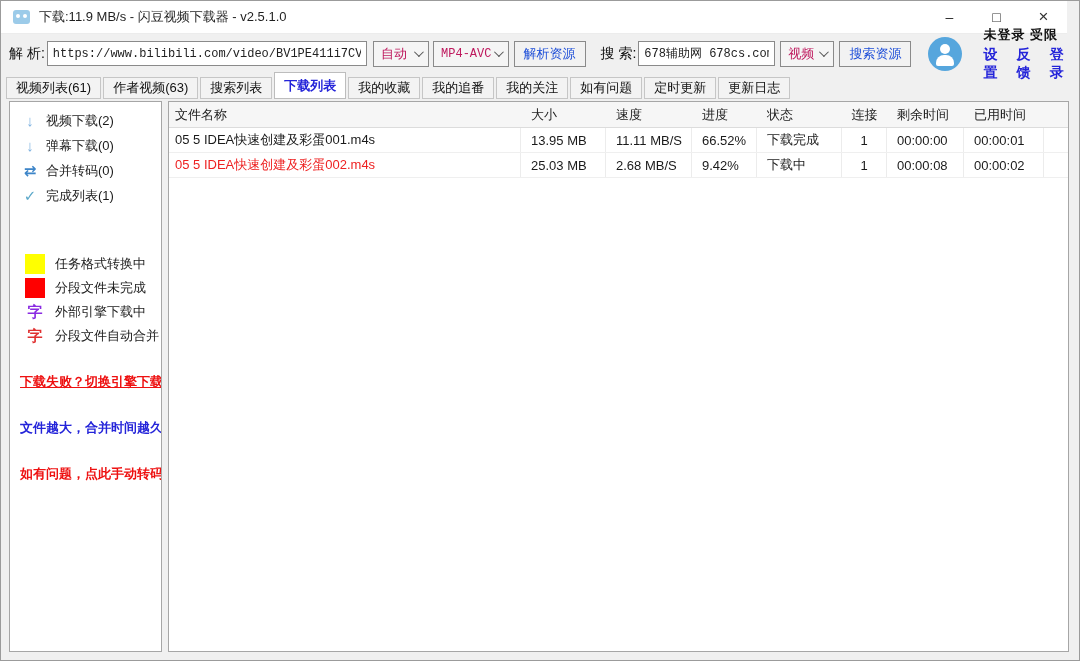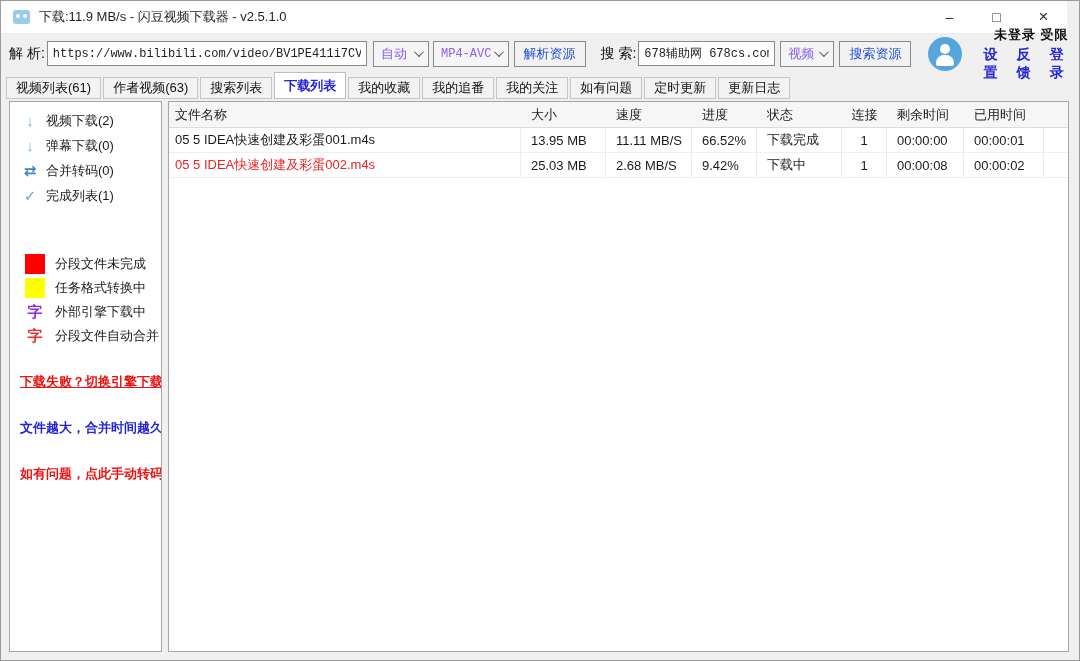--- a/index.html
+++ b/index.html
@@ -22,34 +22,34 @@
   .win-btn.close { font-size:17px; }
   
   .toolbar { position:absolute; top:34px; left:0; right:0; height:37px; background:#f0f0f0;
              display:flex; align-items:center; padding-left:8px; }
   .tb-label { font-size:14px; color:#111; white-space:nowrap; }
   .tb-input { height:25px; border:1px solid #8a8a8a; background:#fff; padding:0 5px;
               font-family:"Liberation Mono","DejaVu Sans Mono",monospace; font-size:12px; color:#222; }
   .url-input { width:328px; margin-left:2px; }
   .search-input { width:137px; margin-left:2px; }
   .tb-select { height:26px; border:1px solid #8a8a8a; background:#f5f5f5; display:flex;
-               align-items:center; justify-content:space-between; padding:0 7px; font-size:13px; color:#8b5cf6; }
+               align-items:center; justify-content:space-between; padding:0 7px; font-size:13px; color:#be185d; }
   .sel-quality { width:57px; margin-left:6px; }
   .sel-format  { width:77px; margin-left:4px; font-family:"Liberation Mono","DejaVu Sans Mono",monospace; font-size:12px; }
   .sel-type    { width:55px; margin-left:5px; }
   .chev { width:7px; height:7px; border-right:1px solid #555; border-bottom:1px solid #555;
           transform:rotate(45deg) translateY(-2px); flex:0 0 auto; }
   .tb-btn { height:26px; border:1px solid #8a8a8a; background:#f2f2f2; font-size:13px; color:#1d4ed8;
             padding:0 9px; margin-left:5px; display:flex; align-items:center; white-space:nowrap; }
   .search-label { margin-left:15px; }
   
   .avatar { width:34px; height:34px; border-radius:50%; background:#56a6dd; margin-left:17px; position:relative; flex:0 0 auto; }
   .avatar::before { content:""; position:absolute; left:12px; top:7px; width:10px; height:10px; background:#fff; border-radius:50%; }
   .avatar::after  { content:""; position:absolute; left:8px; top:18px; width:18px; height:11px; background:#fff; border-radius:8px 8px 2px 2px; }
-  .account { margin-left:21px; display:flex; flex-direction:column; align-items:center; gap:2px; }
+  .account { margin-left:21px; display:flex; flex-direction:column; gap:2px; }
   .login-status { font-size:13px; font-weight:bold; color:#111; letter-spacing:1px; }
   .account-links { display:flex; gap:4px; }
   .account-links span { font-size:14px; font-weight:bold; color:#2424d9; letter-spacing:1px; }
   
   .tabbar { position:absolute; top:71px; left:5px; height:27px; display:flex; align-items:flex-end; gap:2px; }
   .tab { height:22px; padding:0 9px; background:#f3f3f3; border:1px solid #c6c6c6;
          display:flex; align-items:center; font-size:13px; color:#111; white-space:nowrap; }
   .tab.active { height:27px; background:#ffffff; border-color:#bdbdbd; color:#2424d9; font-weight:bold; }
   
   .sidebar { position:absolute; top:100px; left:8px; width:153px; height:551px;
@@ -150,26 +150,26 @@
           <span class="nav-icon" style="color: rgb(61, 133, 200);">⇄</span>
           <span class="nav-label">合并转码(0)</span>
         </div>
         <div class="nav-item">
           <span class="nav-icon" style="color: rgb(91, 168, 201);">✓</span>
           <span class="nav-label">完成列表(1)</span>
         </div>
       </div>
     <div class="legend">
         <div class="legend-item">
+          <span class="swatch" style="background: rgb(255, 255, 0);"></span>
+          <span class="legend-label">任务格式转换中</span>
+        </div>
+        <div class="legend-item">
           <span class="swatch" style="background: rgb(255, 0, 0);"></span>
           <span class="legend-label">分段文件未完成</span>
-        </div>
-        <div class="legend-item">
-          <span class="swatch" style="background: rgb(255, 255, 0);"></span>
-          <span class="legend-label">任务格式转换中</span>
         </div>
         <div class="legend-item">
           <span class="legend-glyph" style="color: rgb(138, 43, 226);">字</span>
           <span class="legend-label">外部引擎下载中</span>
         </div>
         <div class="legend-item">
           <span class="legend-glyph" style="color: rgb(224, 49, 49);">字</span>
           <span class="legend-label">分段文件自动合并</span>
         </div>
       </div>

